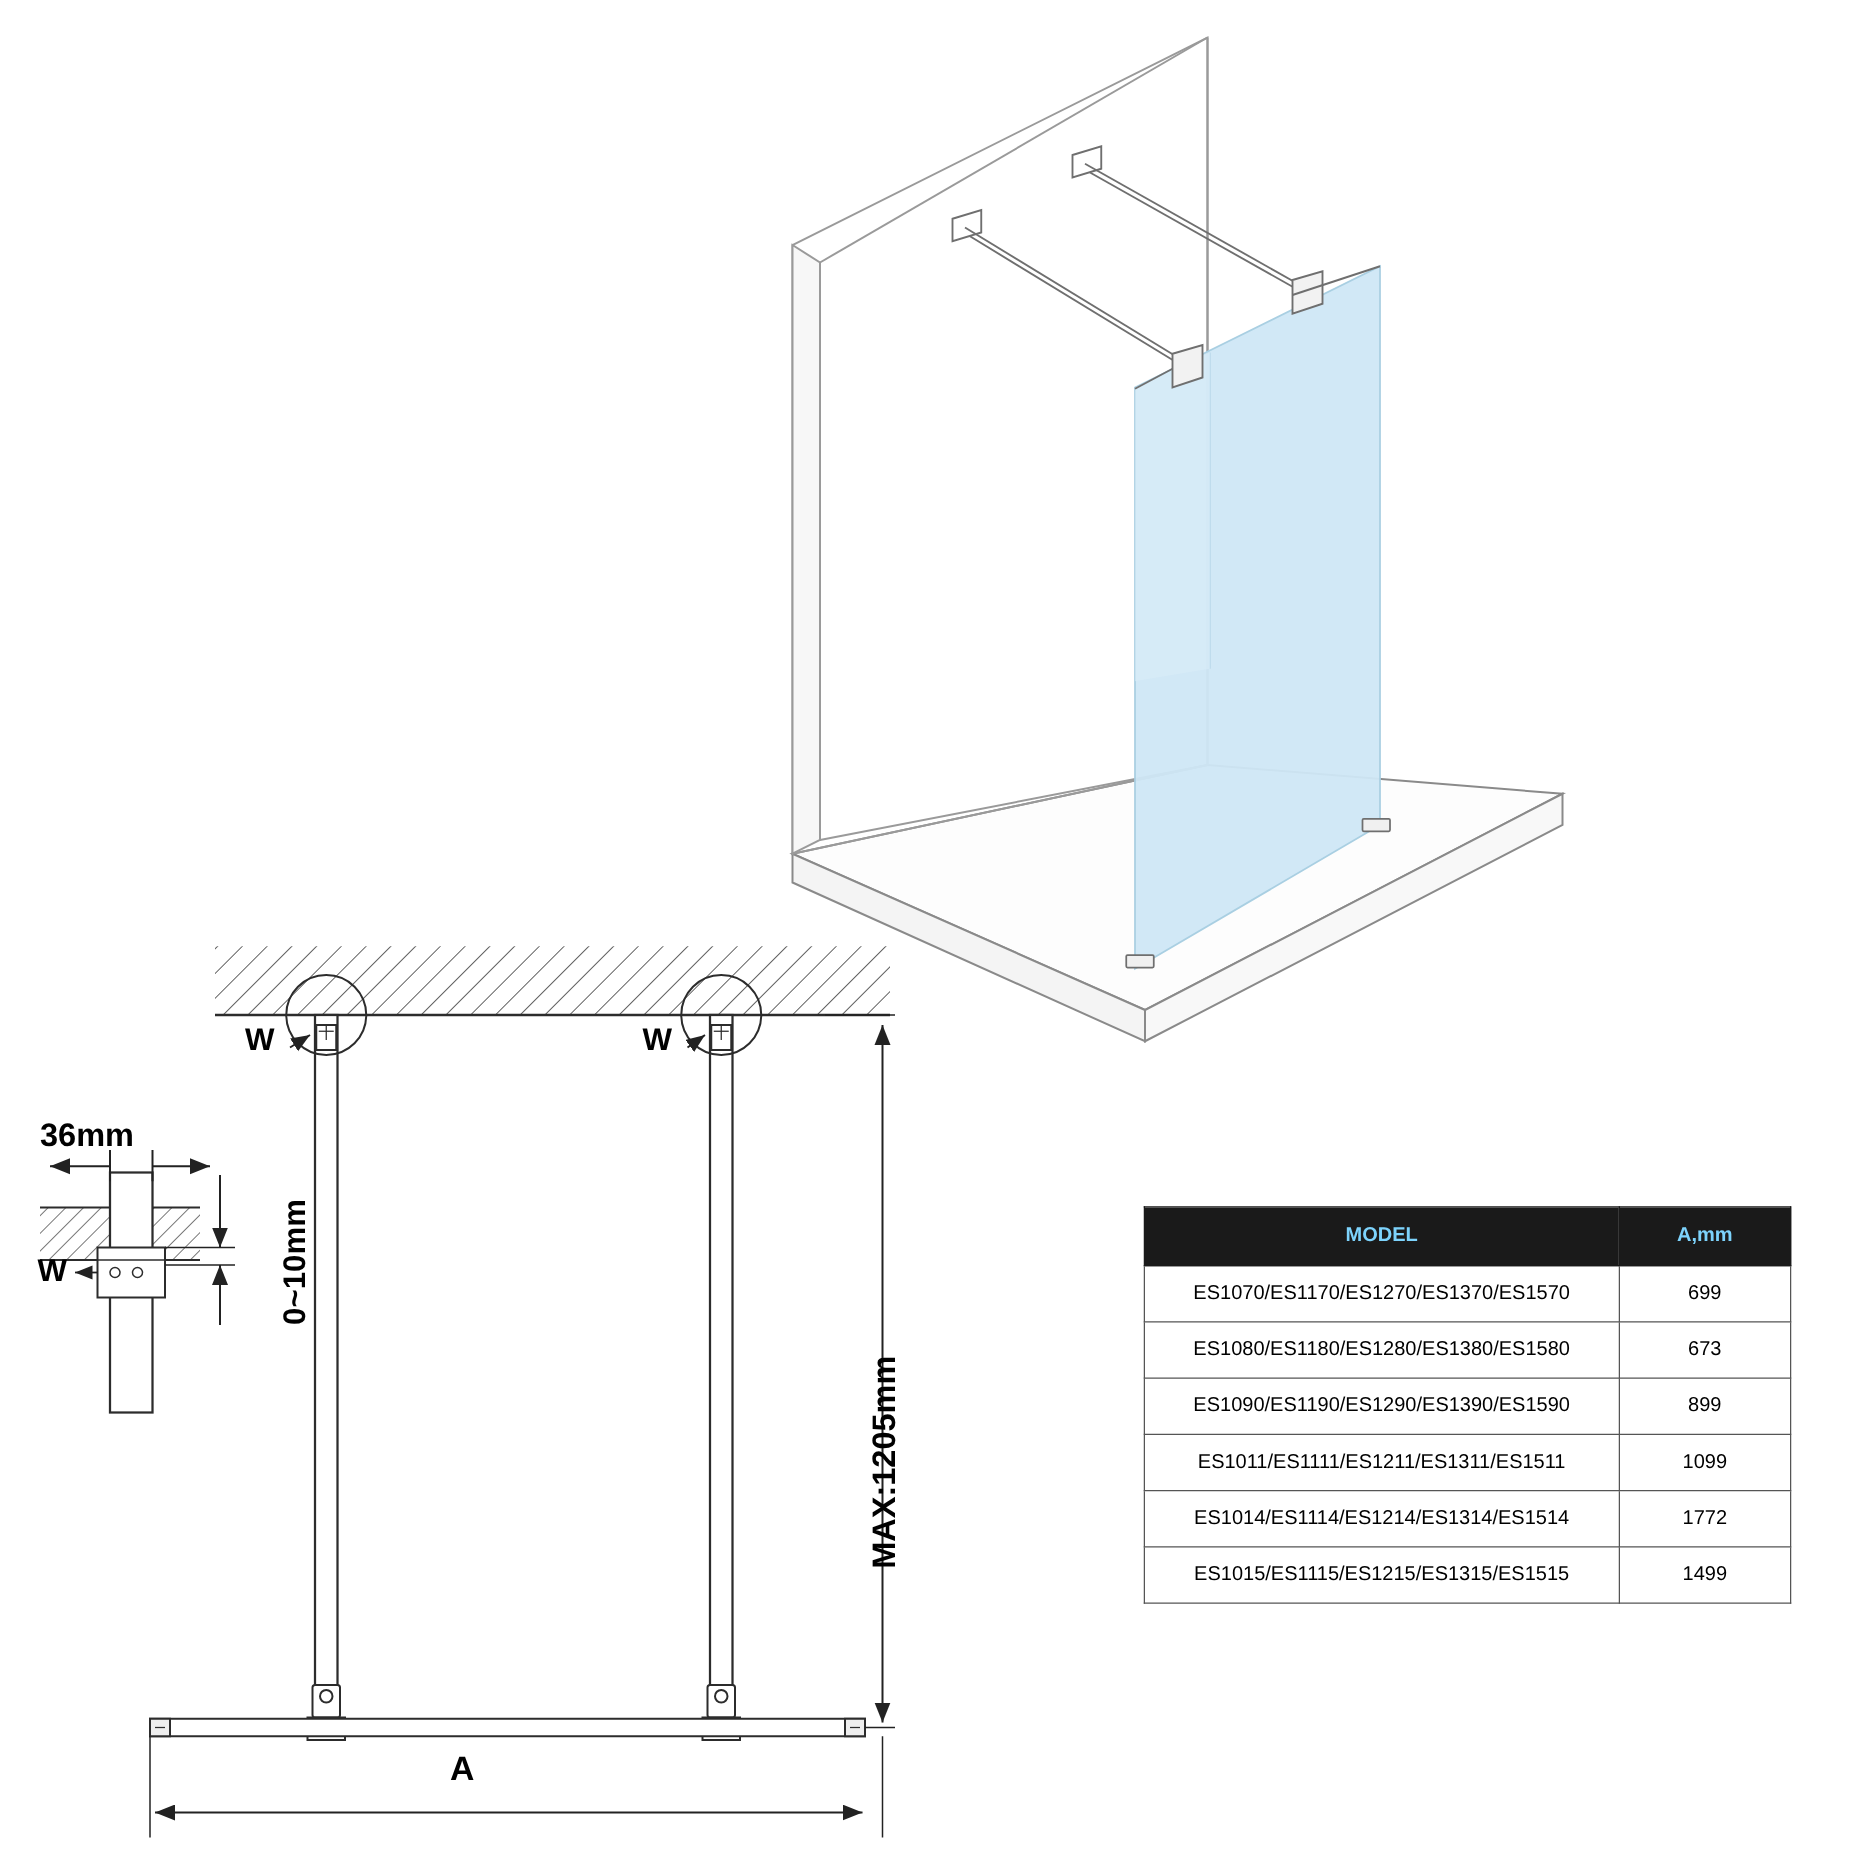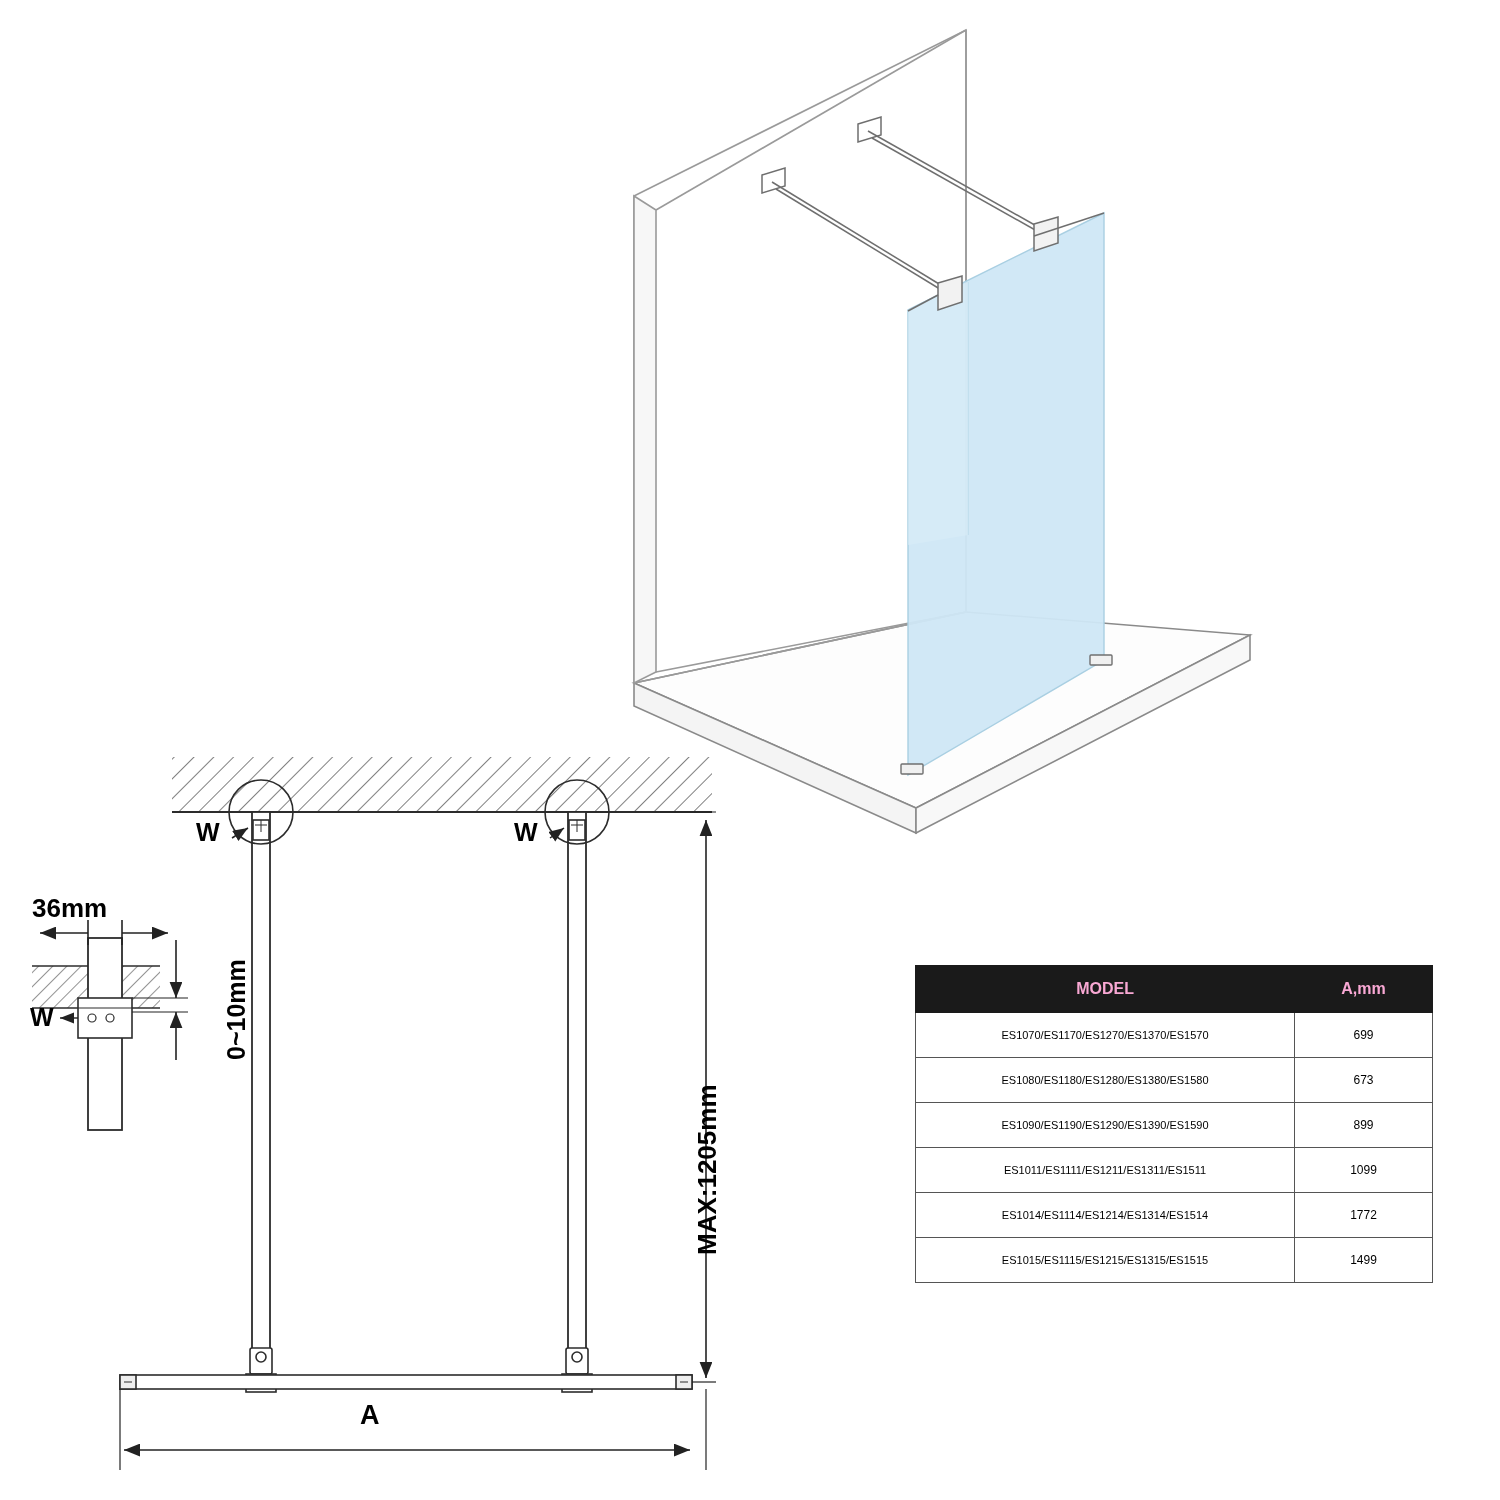--- a/index.html
+++ b/index.html
@@ -26,28 +26,28 @@
     border:1px solid #555;
     padding:0;
     height:44px;
     text-align:center;
     vertical-align:middle;
     font-weight:normal;
     white-space:nowrap;
   }
   .spec-table thead th{
     background:#1a1a1a;
-    color:#f9a8d4;
+    color:#7dd3fc;
     font-weight:bold;
     font-size:16px;
     height:46px;
     border:1px solid #1a1a1a;
   }
-  .spec-table td.model{width:380px;font-size:11px;}
-  .spec-table td.val{width:138px;font-size:12px;}
+  .spec-table td.model{width:380px;font-size:16px;}
+  .spec-table td.val{width:138px;font-size:16px;}
 
   
   .lbl{position:absolute;font-weight:bold;white-space:nowrap;}
   .lbl.w{font-size:25px;}
   .lbl.dim36{font-size:26px;}
   .lbl.dimA{font-size:27px;}
   .rot90{transform-origin:0 0;}
 </style>
 </head>
 <body>

